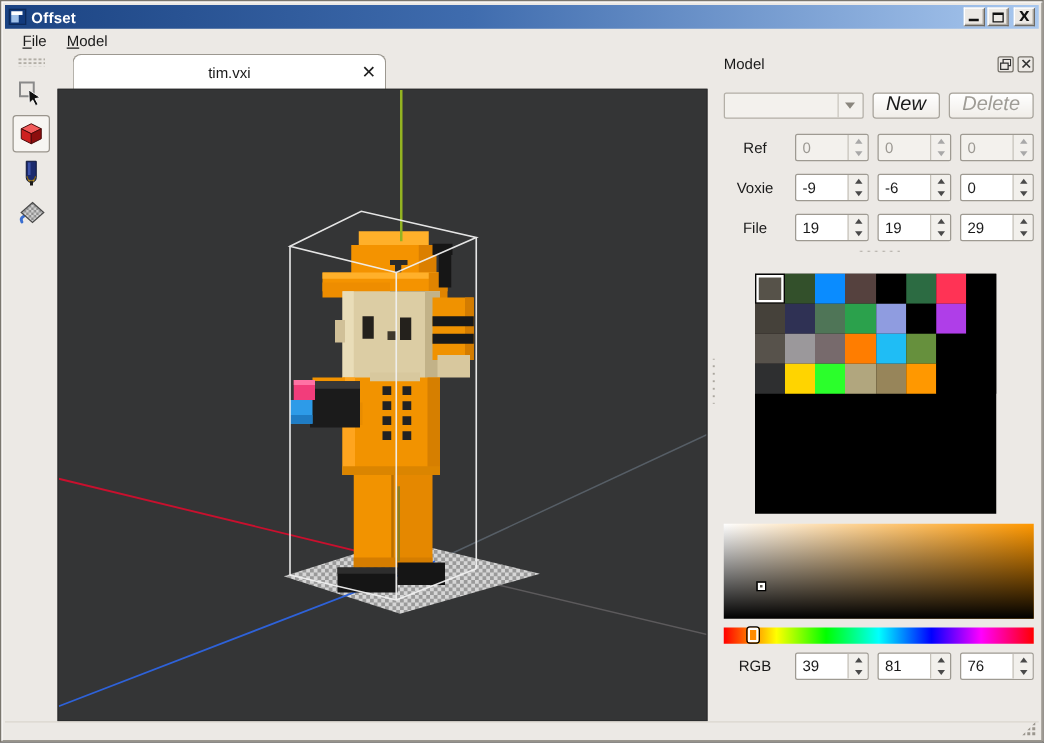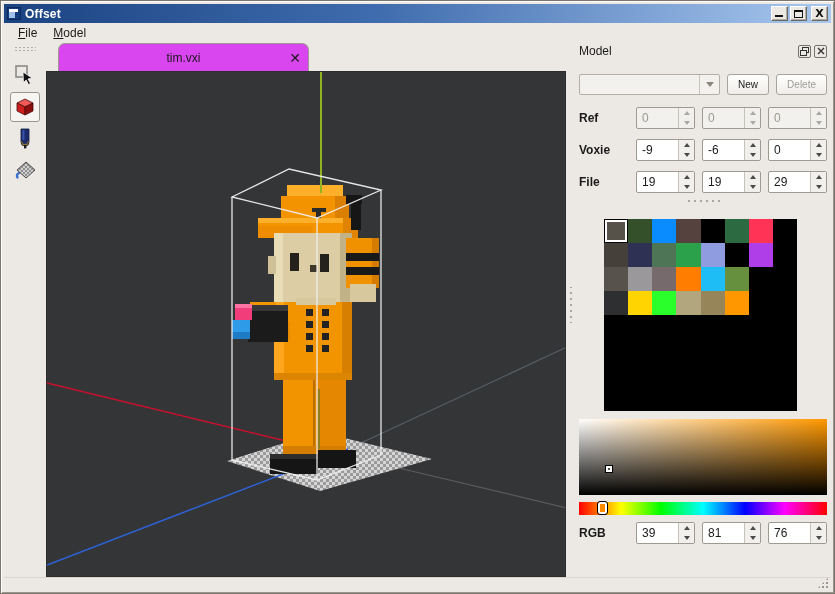--- a/index.html
+++ b/index.html
@@ -27,21 +27,21 @@
   .menubar{position:absolute;left:3px;top:22px;right:3px;height:19px;display:flex;align-items:center;padding-left:6px;gap:0;}
   .menu-item{padding:2px 8px;}
   .menu-item::first-letter{text-decoration:underline;}
   
   .toolbar{position:absolute;left:4px;top:42px;width:40px;bottom:18px;display:flex;flex-direction:column;align-items:center;}
   .tb-handle{width:22px;height:7px;margin:3px 0 6px 0;
              background-image:radial-gradient(#b2aea6 1px, transparent 1.2px);background-size:4px 3px;}
   .tool-btn{width:30px;height:30px;margin:1px 0;display:flex;align-items:center;justify-content:center;border:1px solid transparent;border-radius:3px;}
   .tool-btn.active{background:#f7f5f2;border-color:#9a958d;}
   
-  .doc-tab{position:absolute;left:57px;top:42px;width:251px;height:29px;background:#d946ef;
+  .doc-tab{position:absolute;left:57px;top:42px;width:251px;height:29px;background:#ffffff;
            border:1px solid #9c9890;border-bottom:none;border-radius:7px 7px 0 0;
            display:flex;align-items:center;}
   .doc-tab .tab-label{flex:1;text-align:center;padding-left:26px;}
   .doc-tab .tab-close{width:26px;height:22px;display:flex;align-items:center;justify-content:center;
            font-weight:bold;font-size:14px;color:#1c1c1c;font-family:"DejaVu Sans",sans-serif;}
   
   .viewport{position:absolute;left:45px;top:70px;width:520px;height:506px;background:#343536;border:1px solid #2c2d2e;overflow:hidden;}
   .viewport svg{display:block;}
   .v-splitter{position:absolute;left:566px;top:286px;width:8px;height:36px;
               background-image:radial-gradient(#aaa69e 1px, transparent 1.2px);background-size:8px 6px;background-position:center;}
@@ -51,25 +51,25 @@
   .dock-title{flex:1;font-size:12px;}
   .dock-btns{display:flex;gap:3px;}
   .dock-btn{width:13px;height:13px;border:1px solid #76726a;border-radius:2px;display:flex;align-items:center;justify-content:center;background:#ECE9E5;}
   .row{display:flex;gap:7px;align-items:center;}
   .combo-row{margin-top:14px;height:22px;}
   .combo{flex:1;height:21px;background:#F3F1ED;border:1px solid #b3afa7;border-radius:2px;display:flex;}
   .combo-val{flex:1;}
   .combo-arrow{width:20px;border-left:1px solid #c9c5bd;display:flex;align-items:center;justify-content:center;}
   .tri-dn-l{width:0;height:0;border-left:4px solid transparent;border-right:4px solid transparent;border-top:5px solid #8a867e;}
   .btn{height:21px;padding:0 10px;background:linear-gradient(#ffffff,#f0ede8);border:1px solid #a8a49c;border-radius:3px;
-       display:flex;align-items:center;justify-content:center;font-size:10px;color:#1a1a1a;}
+       display:flex;align-items:center;justify-content:center;font-size:16px;color:#1a1a1a;font-style:italic;}
   .btn.disabled{color:#9f9c96;}
   .field-row{margin-top:11px;height:22px;}
   .field-row + .field-row{margin-top:10px;}
-  .flabel{width:50px;text-align:left;font-weight:bold;}
+  .flabel{width:50px;text-align:center;}
   .spin{flex:1;height:22px;background:#fff;border:1px solid #9e9a92;border-radius:2px;display:flex;align-items:stretch;overflow:hidden;}
   .spin-val{flex:1;padding:3px 0 0 5px;font-size:12px;}
   .spin.disabled{background:#F3F1ED;}
   .spin.disabled .spin-val{color:#9b9892;}
   .spin-btns{width:16px;border-left:1px solid #c6c2ba;background:#F2F0EC;display:flex;flex-direction:column;}
   .spin-btn{flex:1;display:flex;align-items:center;justify-content:center;}
   .tri-up{width:0;height:0;border-left:3px solid transparent;border-right:3px solid transparent;border-bottom:4px solid #4a4a4a;}
   .tri-dn{width:0;height:0;border-left:3px solid transparent;border-right:3px solid transparent;border-top:4px solid #4a4a4a;}
   .spin.disabled .tri-up{border-bottom-color:#a8a8a8;}
   .spin.disabled .tri-dn{border-top-color:#a8a8a8;}

